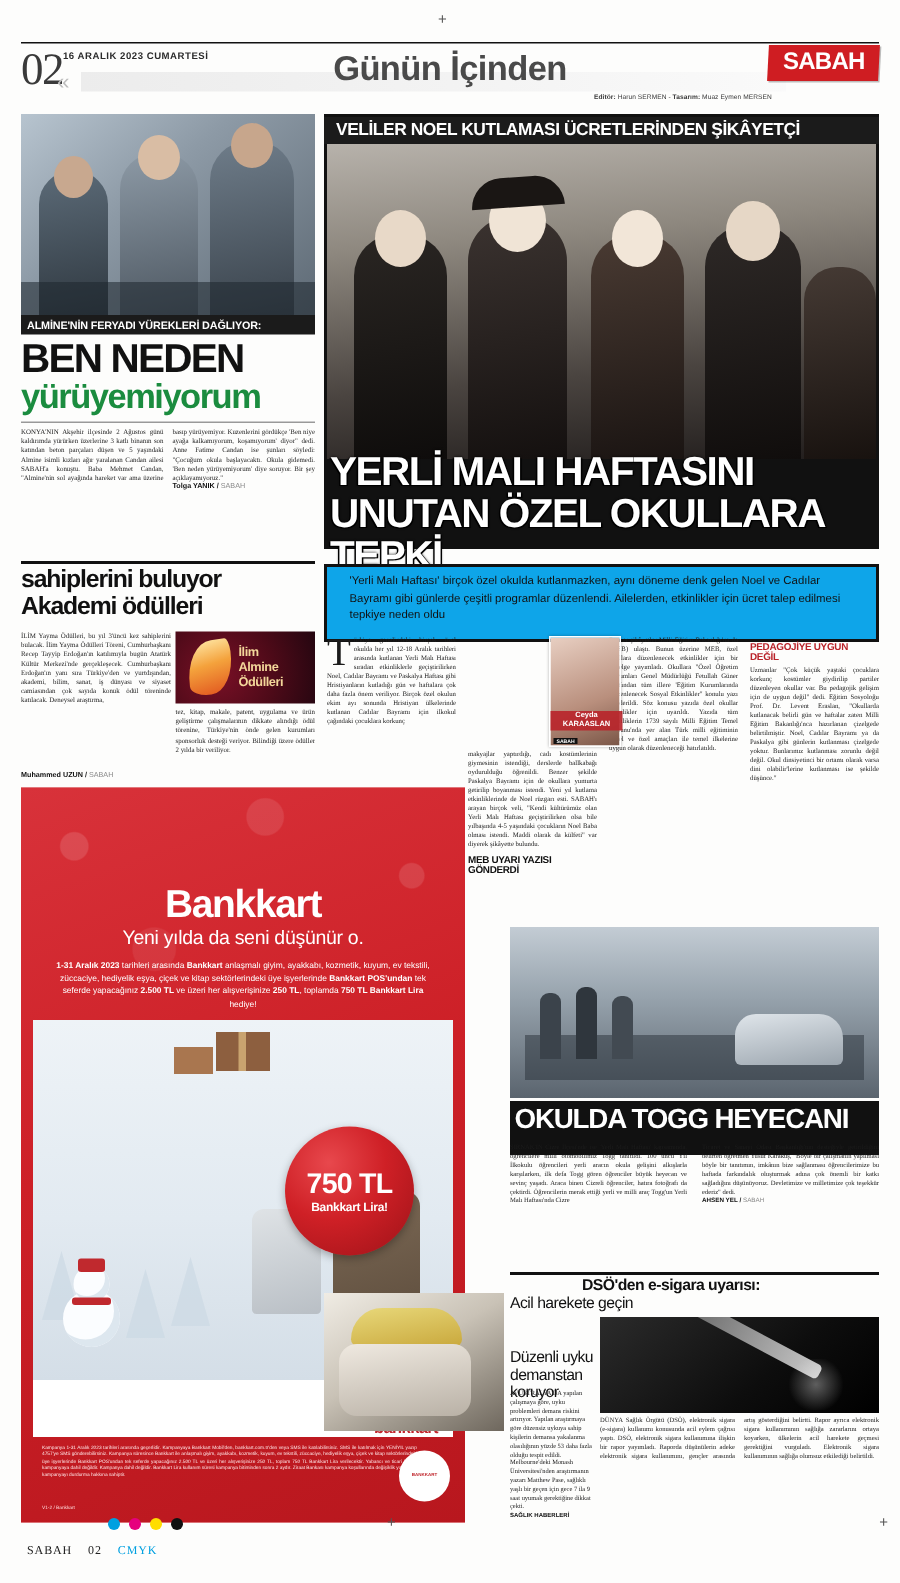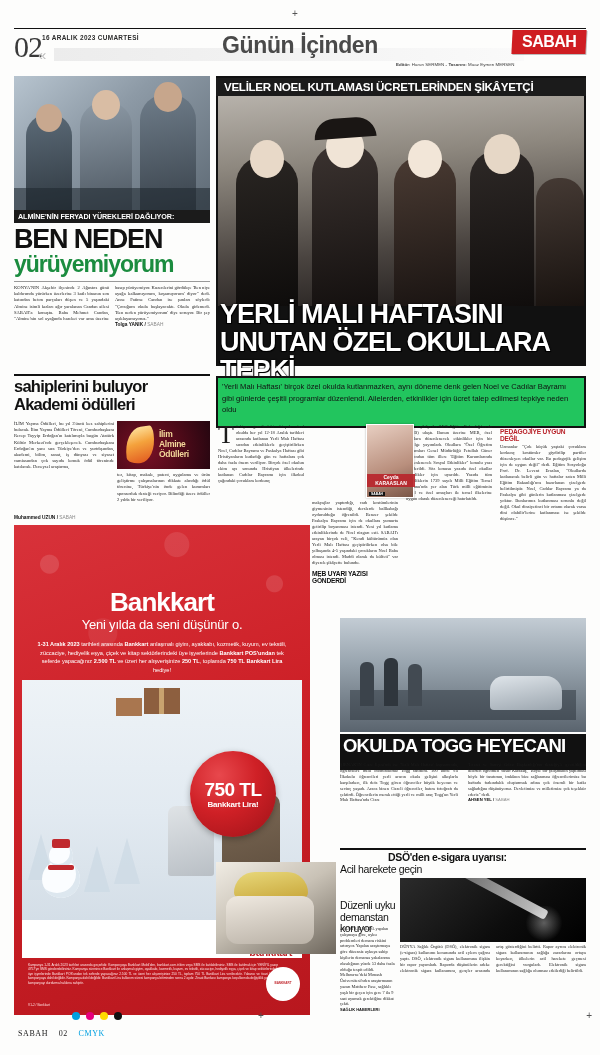--- a/index.html
+++ b/index.html
@@ -243,23 +243,23 @@
     text-shadow: 0 0 2px #000, 1px 1px 0 #000, -1px 1px 0 #000;
   }
   .main-h2 {
     position: absolute; left: 220px; top: 328px; width: 368px;
     font-family: "Liberation Sans", sans-serif; font-weight: 700;
     font-size: 27px; color: #fff; letter-spacing: -1px; line-height: 28px;
     text-shadow: 0 0 2px #000, 1px 1px 0 #000, -1px 1px 0 #000;
   }
   .spot {
     position: absolute; left: 216px; top: 376px; width: 370px; height: 52px;
-    border: 2px solid #111; background: #22c55e;
-    font-family: "Liberation Sans", sans-serif;
-    font-size: 7.6px; line-height: 11.6px; color: #111; padding: 3px 4px;
+    border: 2px solid #111; background: #0ea5e9;
+    font-family: "Liberation Sans", sans-serif;
+    font-size: 7.6px; line-height: 11.6px; color: #111; padding: 3px 15px;
   }
   .art-cols { position: absolute; left: 218px; top: 424px; width: 368px; height: 192px; }
   .art-c { position: absolute; top: 0; width: 86px; height: 192px; }
   .c1 { left: 0; } .c2 { left: 94px; } .c3 { left: 188px; } .c4 { left: 282px; }
   .art-c .body-txt { font-size: 4.5px; line-height: 6.0px; }
   .dropcap::first-letter {
     float: left; font-size: 26px; line-height: 21px; padding-right: 2px; font-weight: 400;
     font-family: "Liberation Serif", serif;
   }
   .subhead {

